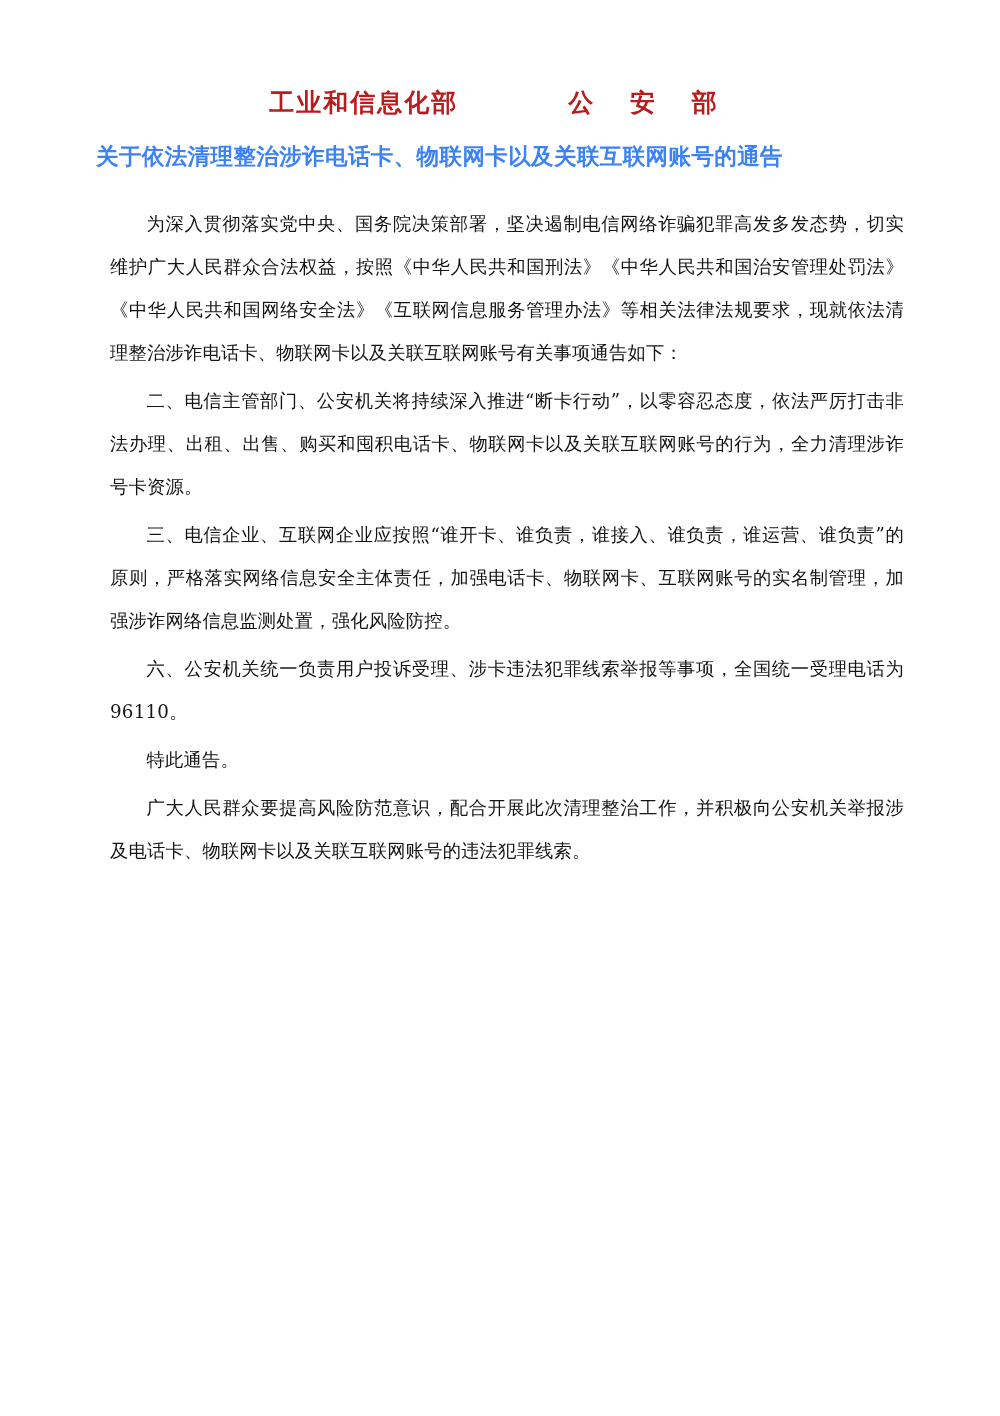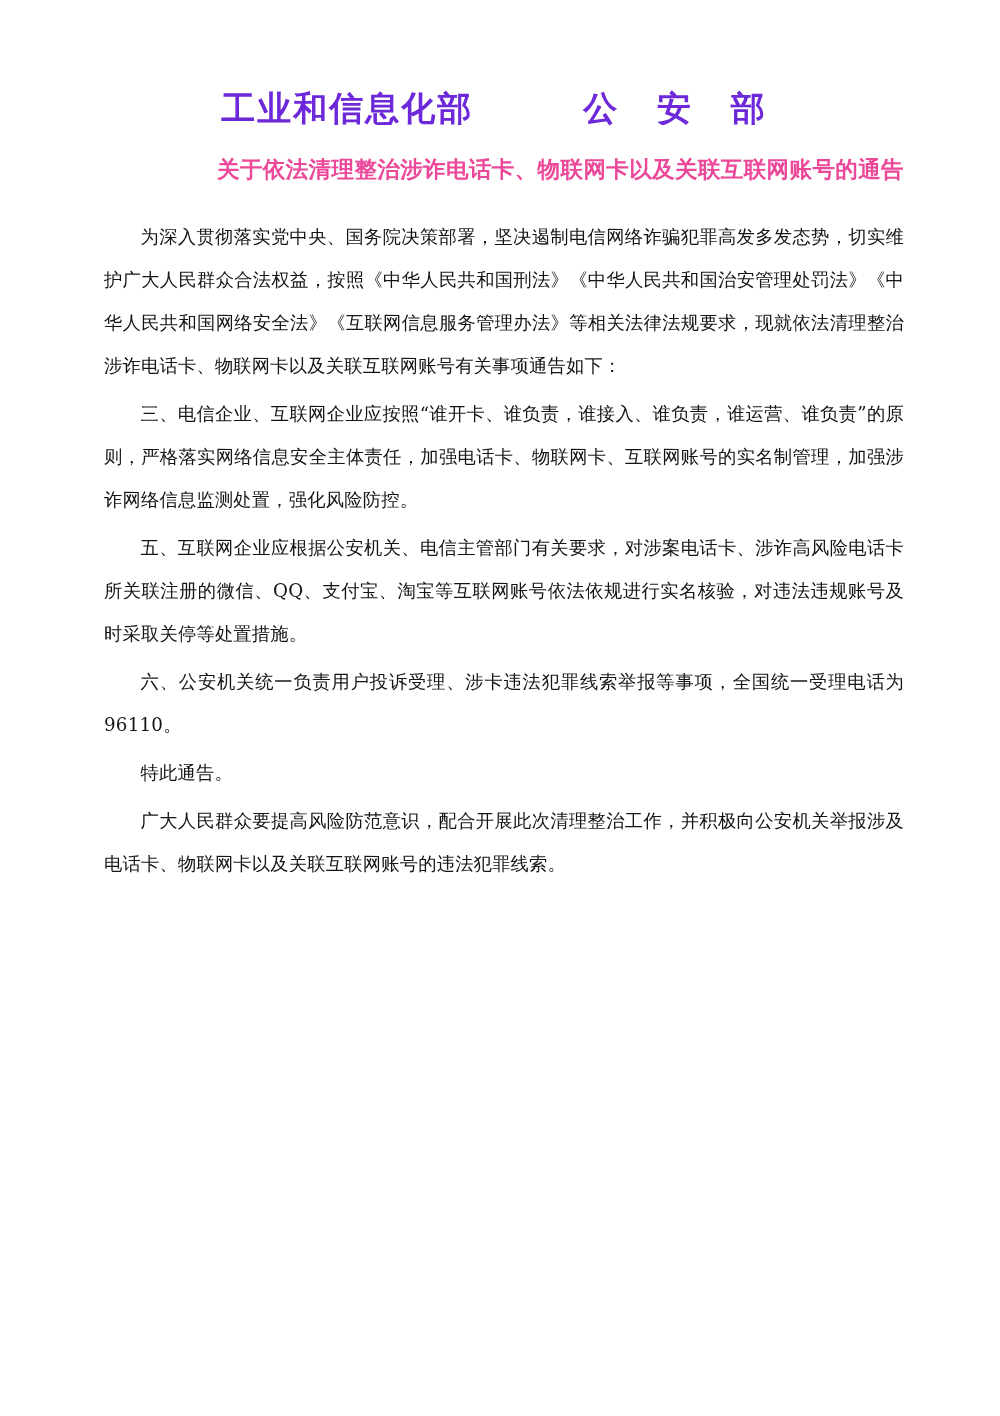--- a/index.html
+++ b/index.html
@@ -23,45 +23,45 @@
     padding: 0 96px;
   }
   .masthead {
     display: flex;
     justify-content: center;
     align-items: baseline;
     gap: 110px;
     padding-top: 86px;
   }
   .masthead .org {
-    color: #6d28d9;
+    color: #b91c1c;
     font-family: "DejaVu Serif", "Liberation Serif", serif;
     font-weight: bold;
-    font-size: 34px;
+    font-size: 25px;
     letter-spacing: 2px;
     white-space: nowrap;
   }
   .masthead .org.spaced {
     letter-spacing: 14px;
   }
   .doc-title {
     margin-top: 22px;
-    text-align: right;
-    color: #ec4899;
+    text-align: left;
+    color: #3b82f6;
     font-weight: bold;
     font-size: 22.5px;
     letter-spacing: 0.4px;
     white-space: nowrap;
     font-family: Liberation Mono, monospace;
   }
   .body-text {
     margin-top: 30px;
   }
   .body-text p {
-    margin: 0 0 5px 8px;
+    margin: 0 0 5px 14px;
     font-size: 18.3px;
     line-height: 43px;
     text-align: justify;
     text-align-last: left;
     text-indent: 2em;
     letter-spacing: 0.2px;
     color: #141414;
   }
 </style>
 </head>
@@ -71,20 +71,20 @@
 
   <div class="masthead">
     <div class="org">工业和信息化部</div>
     <div class="org spaced">公 安 部</div>
   </div>
 
   <div class="doc-title">关于依法清理整治涉诈电话卡、物联网卡以及关联互联网账号的通告</div>
 
   <div class="body-text">
     <p>为深入贯彻落实党中央、国务院决策部署，坚决遏制电信网络诈骗犯罪高发多发态势，切实维护广大人民群众合法权益，按照《中华人民共和国刑法》《中华人民共和国治安管理处罚法》《中华人民共和国网络安全法》《互联网信息服务管理办法》等相关法律法规要求，现就依法清理整治涉诈电话卡、物联网卡以及关联互联网账号有关事项通告如下：</p>
+    <p>二、电信主管部门、公安机关将持续深入推进“断卡行动”，以零容忍态度，依法严厉打击非法办理、出租、出售、购买和囤积电话卡、物联网卡以及关联互联网账号的行为，全力清理涉诈号卡资源。</p>
     <p>三、电信企业、互联网企业应按照“谁开卡、谁负责，谁接入、谁负责，谁运营、谁负责”的原则，严格落实网络信息安全主体责任，加强电话卡、物联网卡、互联网账号的实名制管理，加强涉诈网络信息监测处置，强化风险防控。</p>
-    <p>五、互联网企业应根据公安机关、电信主管部门有关要求，对涉案电话卡、涉诈高风险电话卡所关联注册的微信、QQ、支付宝、淘宝等互联网账号依法依规进行实名核验，对违法违规账号及时采取关停等处置措施。</p>
     <p>六、公安机关统一负责用户投诉受理、涉卡违法犯罪线索举报等事项，全国统一受理电话为 96110。</p>
     <p>特此通告。</p>
     <p>广大人民群众要提高风险防范意识，配合开展此次清理整治工作，并积极向公安机关举报涉及电话卡、物联网卡以及关联互联网账号的违法犯罪线索。</p>
   </div>
 
 </div>
 
 </body></html>

